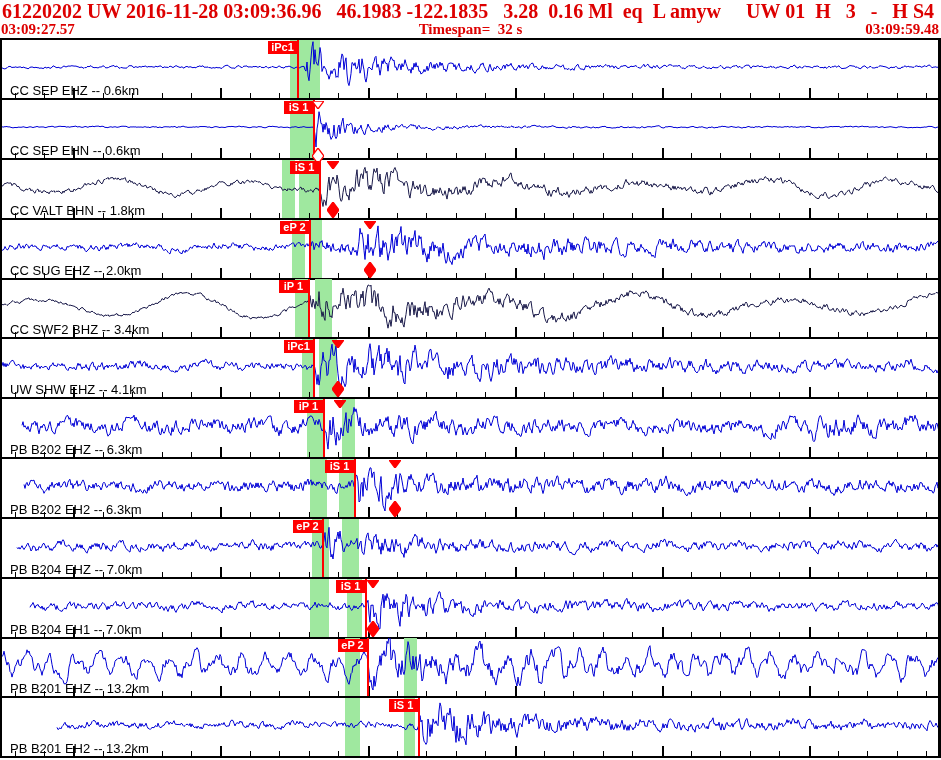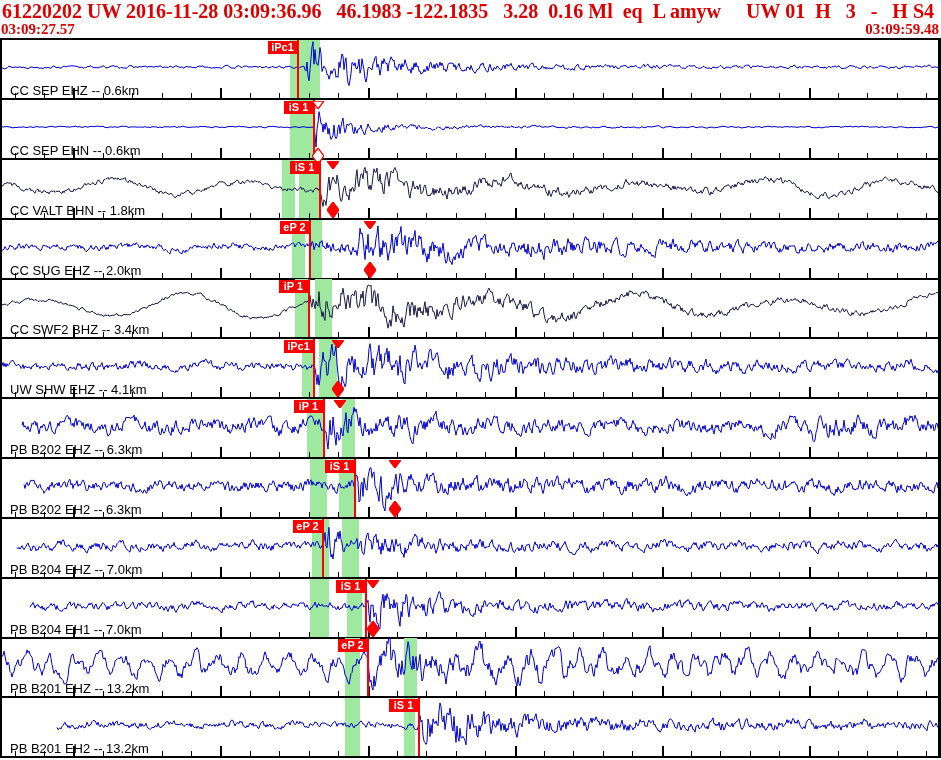--- a/index.html
+++ b/index.html
@@ -26,20 +26,21 @@
           color:#fff;font-weight:bold;font-size:11px;text-align:center;white-space:pre;}
   .marker{position:absolute;z-index:5;}
   .chlabel{position:absolute;left:8px;bottom:0px;z-index:6;color:#000;font-size:13px;white-space:pre;}
 </style>
 </head>
 <body>
 
 <div id="app">
   <div id="hdr1" style="color: rgb(221, 0, 0);">61220202 UW 2016-11-28 03:09:36.96   46.1983 -122.1835   3.28  0.16 Ml  eq  L amyw     UW 01  H   3   -   H S4    1.56  1.72</div>
   <div id="hdr2l" class="h2" style="color: rgb(221, 0, 0);">03:09:27.57</div>
+  <div id="hdr2c" class="h2" style="color: rgb(221, 0, 0);">Timespan=  32 s</div>
   <div id="hdr2r" class="h2" style="color: rgb(221, 0, 0);">03:09:59.48</div>
   <div id="plot">
       <div class="panel" style="top: 0px; height: 58px;">
         <div class="band" style="left: 288px; width: 30px; height: 58px; background: rgb(159, 232, 159);"></div>
         <div class="tick" style="left: 13px; bottom: 0px; width: 1px; height: 5px;"></div>
         <div class="tick" style="left: 42px; bottom: 0px; width: 1px; height: 5px;"></div>
         <div class="tick" style="left: 71px; bottom: 0px; width: 2px; height: 10px;"></div>
         <div class="tick" style="left: 101px; bottom: 0px; width: 1px; height: 5px;"></div>
         <div class="tick" style="left: 130px; bottom: 0px; width: 1px; height: 5px;"></div>
         <div class="tick" style="left: 160px; bottom: 0px; width: 1px; height: 5px;"></div>

